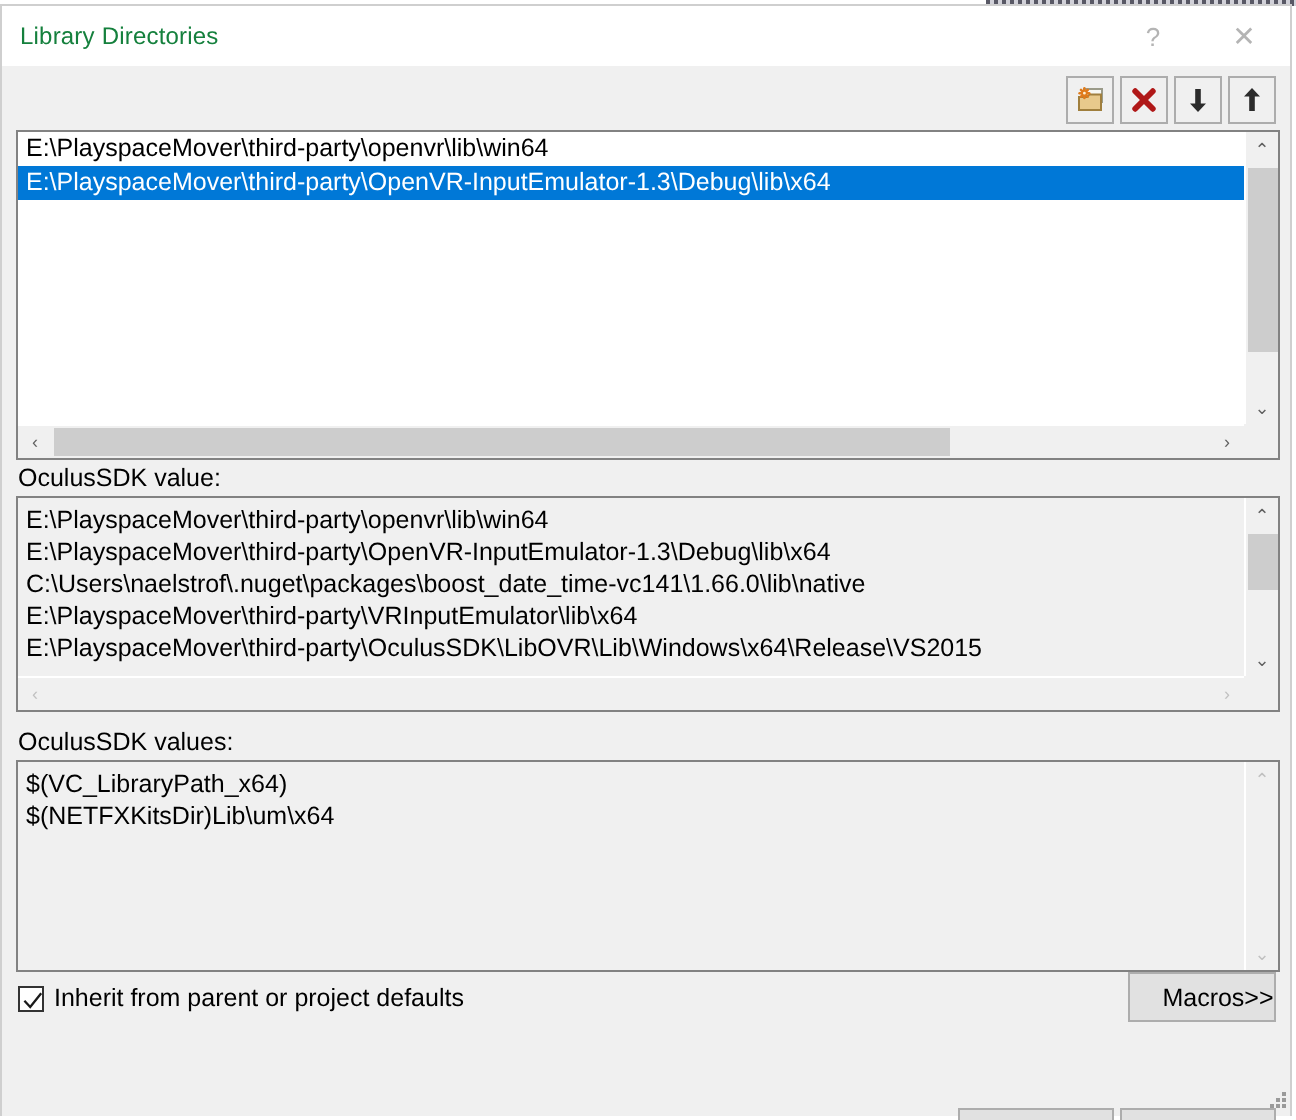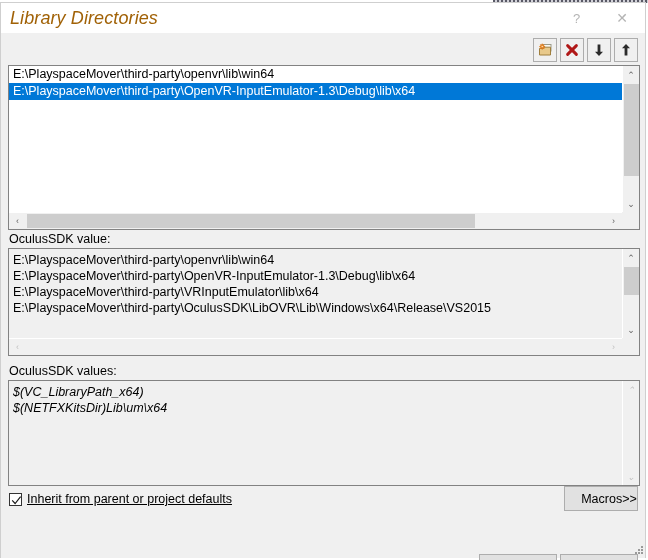--- a/index.html
+++ b/index.html
@@ -49,25 +49,24 @@
   
   .titlebar {
     position: relative;
     height: 30px;
     background: #ffffff;
     display: flex;
     align-items: center;
   }
   .title-text {
     margin-left: 9px;
-    font-size: 18px;
-    color: #a16207;
+    font-size: 12px;
+    color: #15803d;
     letter-spacing: .1px;
     white-space: nowrap;
-    font-style: italic;
   }
   .title-buttons {
     position: absolute;
     right: 0; top: 0;
     height: 30px;
     display: flex;
   }
   .title-btn {
     width: 45px;
     height: 30px;
@@ -277,21 +276,20 @@
   .checkbox svg {
     position: absolute;
     left: 1px;
     top: 1px;
   }
   .check-label {
     margin-left: 5px;
     font-size: 12.5px;
     color: #000000;
     white-space: nowrap;
-    text-decoration: underline;
   }
 
   
   .btn {
     position: absolute;
     background: #e1e1e1;
     border: 1px solid #adadad;
     box-sizing: border-box;
     font-family: "Liberation Sans", sans-serif;
     font-size: 12.5px;
@@ -408,37 +406,38 @@
         <div class="sb-arrow right">›</div>
       </div>
       <div class="corner-box"></div>
     </div>
 
     <div class="section-label" style="top:199px;">OculusSDK value:</div>
     <div class="ro-panel" style="top:215px;height:108px;">
       <div class="ro-inner with-h">
         <div class="ro-line">E:\PlayspaceMover\third-party\openvr\lib\win64</div>
         <div class="ro-line">E:\PlayspaceMover\third-party\OpenVR-InputEmulator-1.3\Debug\lib\x64</div>
+        <div class="ro-line">C:\Users\naelstrof\.nuget\packages\boost_date_time-vc141\1.66.0\lib\native</div>
         <div class="ro-line">E:\PlayspaceMover\third-party\VRInputEmulator\lib\x64</div>
         <div class="ro-line">E:\PlayspaceMover\third-party\OculusSDK\LibOVR\Lib\Windows\x64\Release\VS2015</div>
       </div>
       <div class="vscroll" style="bottom:17px;">
         <div class="sb-arrow up">⌃</div>
         <div class="sb-thumb" style="top:18px;height:28px;"></div>
         <div class="sb-arrow down">⌄</div>
       </div>
       <div class="hscroll disabled">
         <div class="sb-arrow left">‹</div>
         <div class="sb-arrow right">›</div>
       </div>
       <div class="corner-box"></div>
     </div>
 
     <div class="section-label" style="top:331px;">OculusSDK values:</div>
-    <div class="ro-panel" style="top:347px;height:106px;font-style:italic;">
+    <div class="ro-panel" style="top:347px;height:106px;">
       <div class="ro-inner">
         <div class="ro-line">$(VC_LibraryPath_x64)</div>
         <div class="ro-line">$(NETFXKitsDir)Lib\um\x64</div>
       </div>
       <div class="vscroll disabled" style="bottom:0;">
         <div class="sb-arrow up">⌃</div>
         <div class="sb-arrow down">⌄</div>
       </div>
     </div>
 

